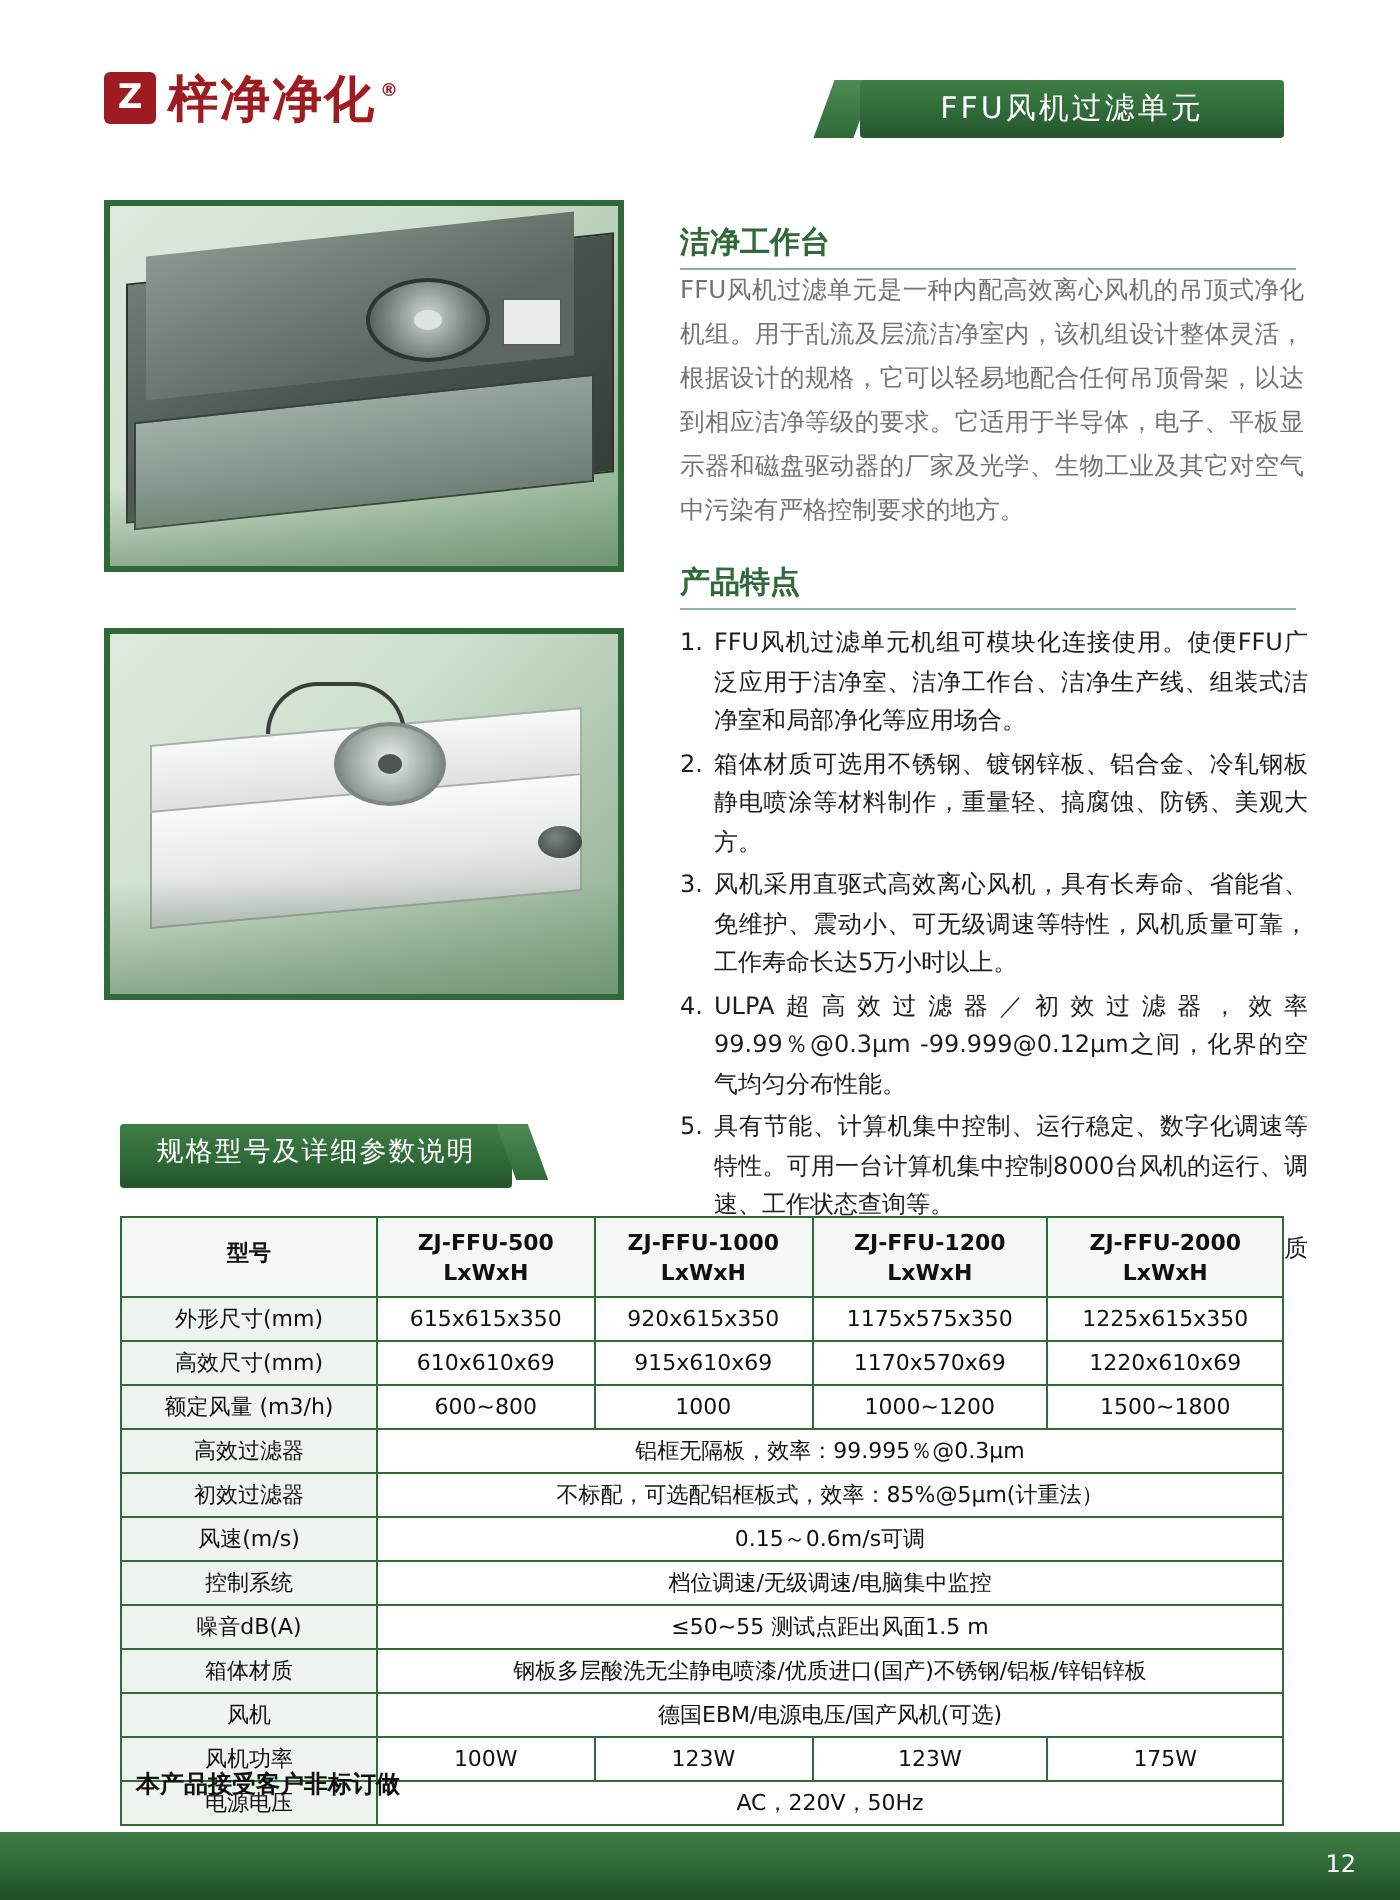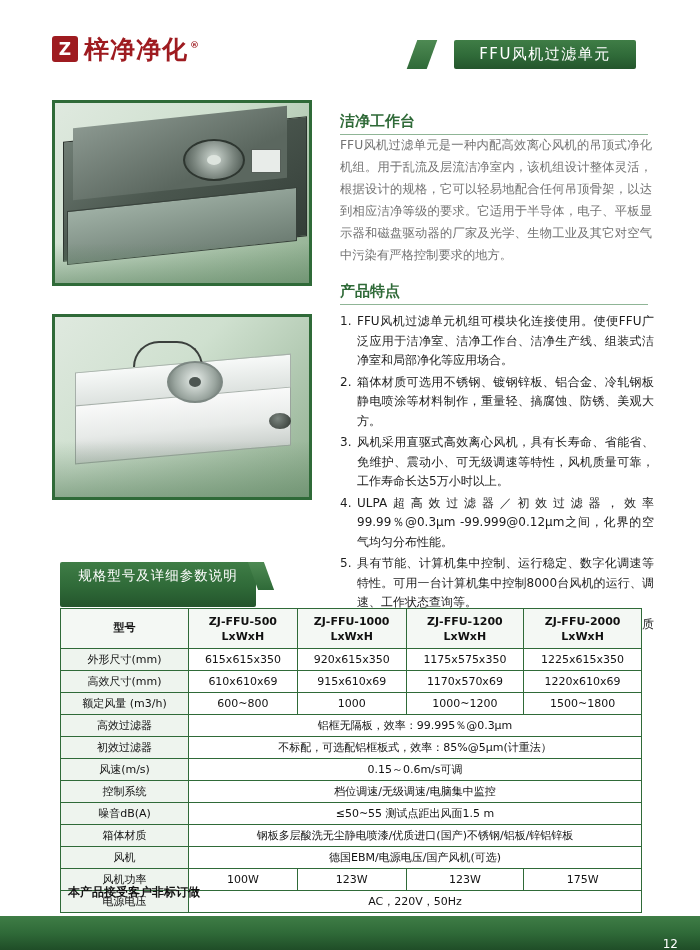--- a/index.html
+++ b/index.html
@@ -46,24 +46,23 @@
   }
   .logo-reg {
     font-size: 9px;
     color: #9e1b20;
     vertical-align: super;
     margin-left: 2px;
   }
   .title-bar {
     position: absolute;
     left: 430px; top: 40px;
-    width: 182px; height: 29px;
+    width: 212px; height: 29px;
     background: linear-gradient(180deg,#3f7d46 0%, #2f6a38 55%, #24552c 100%);
     border-radius: 2px;
-    margin-left: 24px;
   }
   .title-bar-left-tab {
     position: absolute;
     left: 412px; top: 40px;
     width: 20px; height: 29px;
     background: linear-gradient(180deg,#4e8a53 0%, #2f6a38 100%);
     transform: skewX(-20deg);
   }
   .title-bar span {
     position: absolute;
@@ -206,21 +205,21 @@
   .feat-num {
     position: absolute; left: 0; top: 0;
     width: 15px;
     text-align: left;
   }
 
   
   .spec-banner {
     position: absolute;
     left: 60px; top: 562px;
-    width: 196px; height: 45px;
+    width: 196px; height: 32px;
     background: linear-gradient(180deg,#3f7d46 0%, #2f6a38 55%, #24552c 100%);
     border-radius: 2px;
   }
   .spec-banner-tab {
     position: absolute;
     left: 253px; top: 562px;
     width: 16px; height: 28px;
     background: linear-gradient(180deg,#4e8a53 0%, #2f6a38 100%);
     transform: skewX(20deg);
   }
@@ -284,21 +283,20 @@
   }
   .footer-center .url {
     font-family: "DejaVu Sans", sans-serif;
     margin-left: 10px;
     letter-spacing: 1px;
   }
   .footer-page {
     position: absolute;
     right: 22px; top: 9px;
     font-size: 12px;
-    margin-top: 12px;
   }
 </style>
 </head>
 <body>
 
 <div class="page">
 
   <div class="header">
     <div class="logo-wrap">
       <div class="logo-mark">Z</div>

